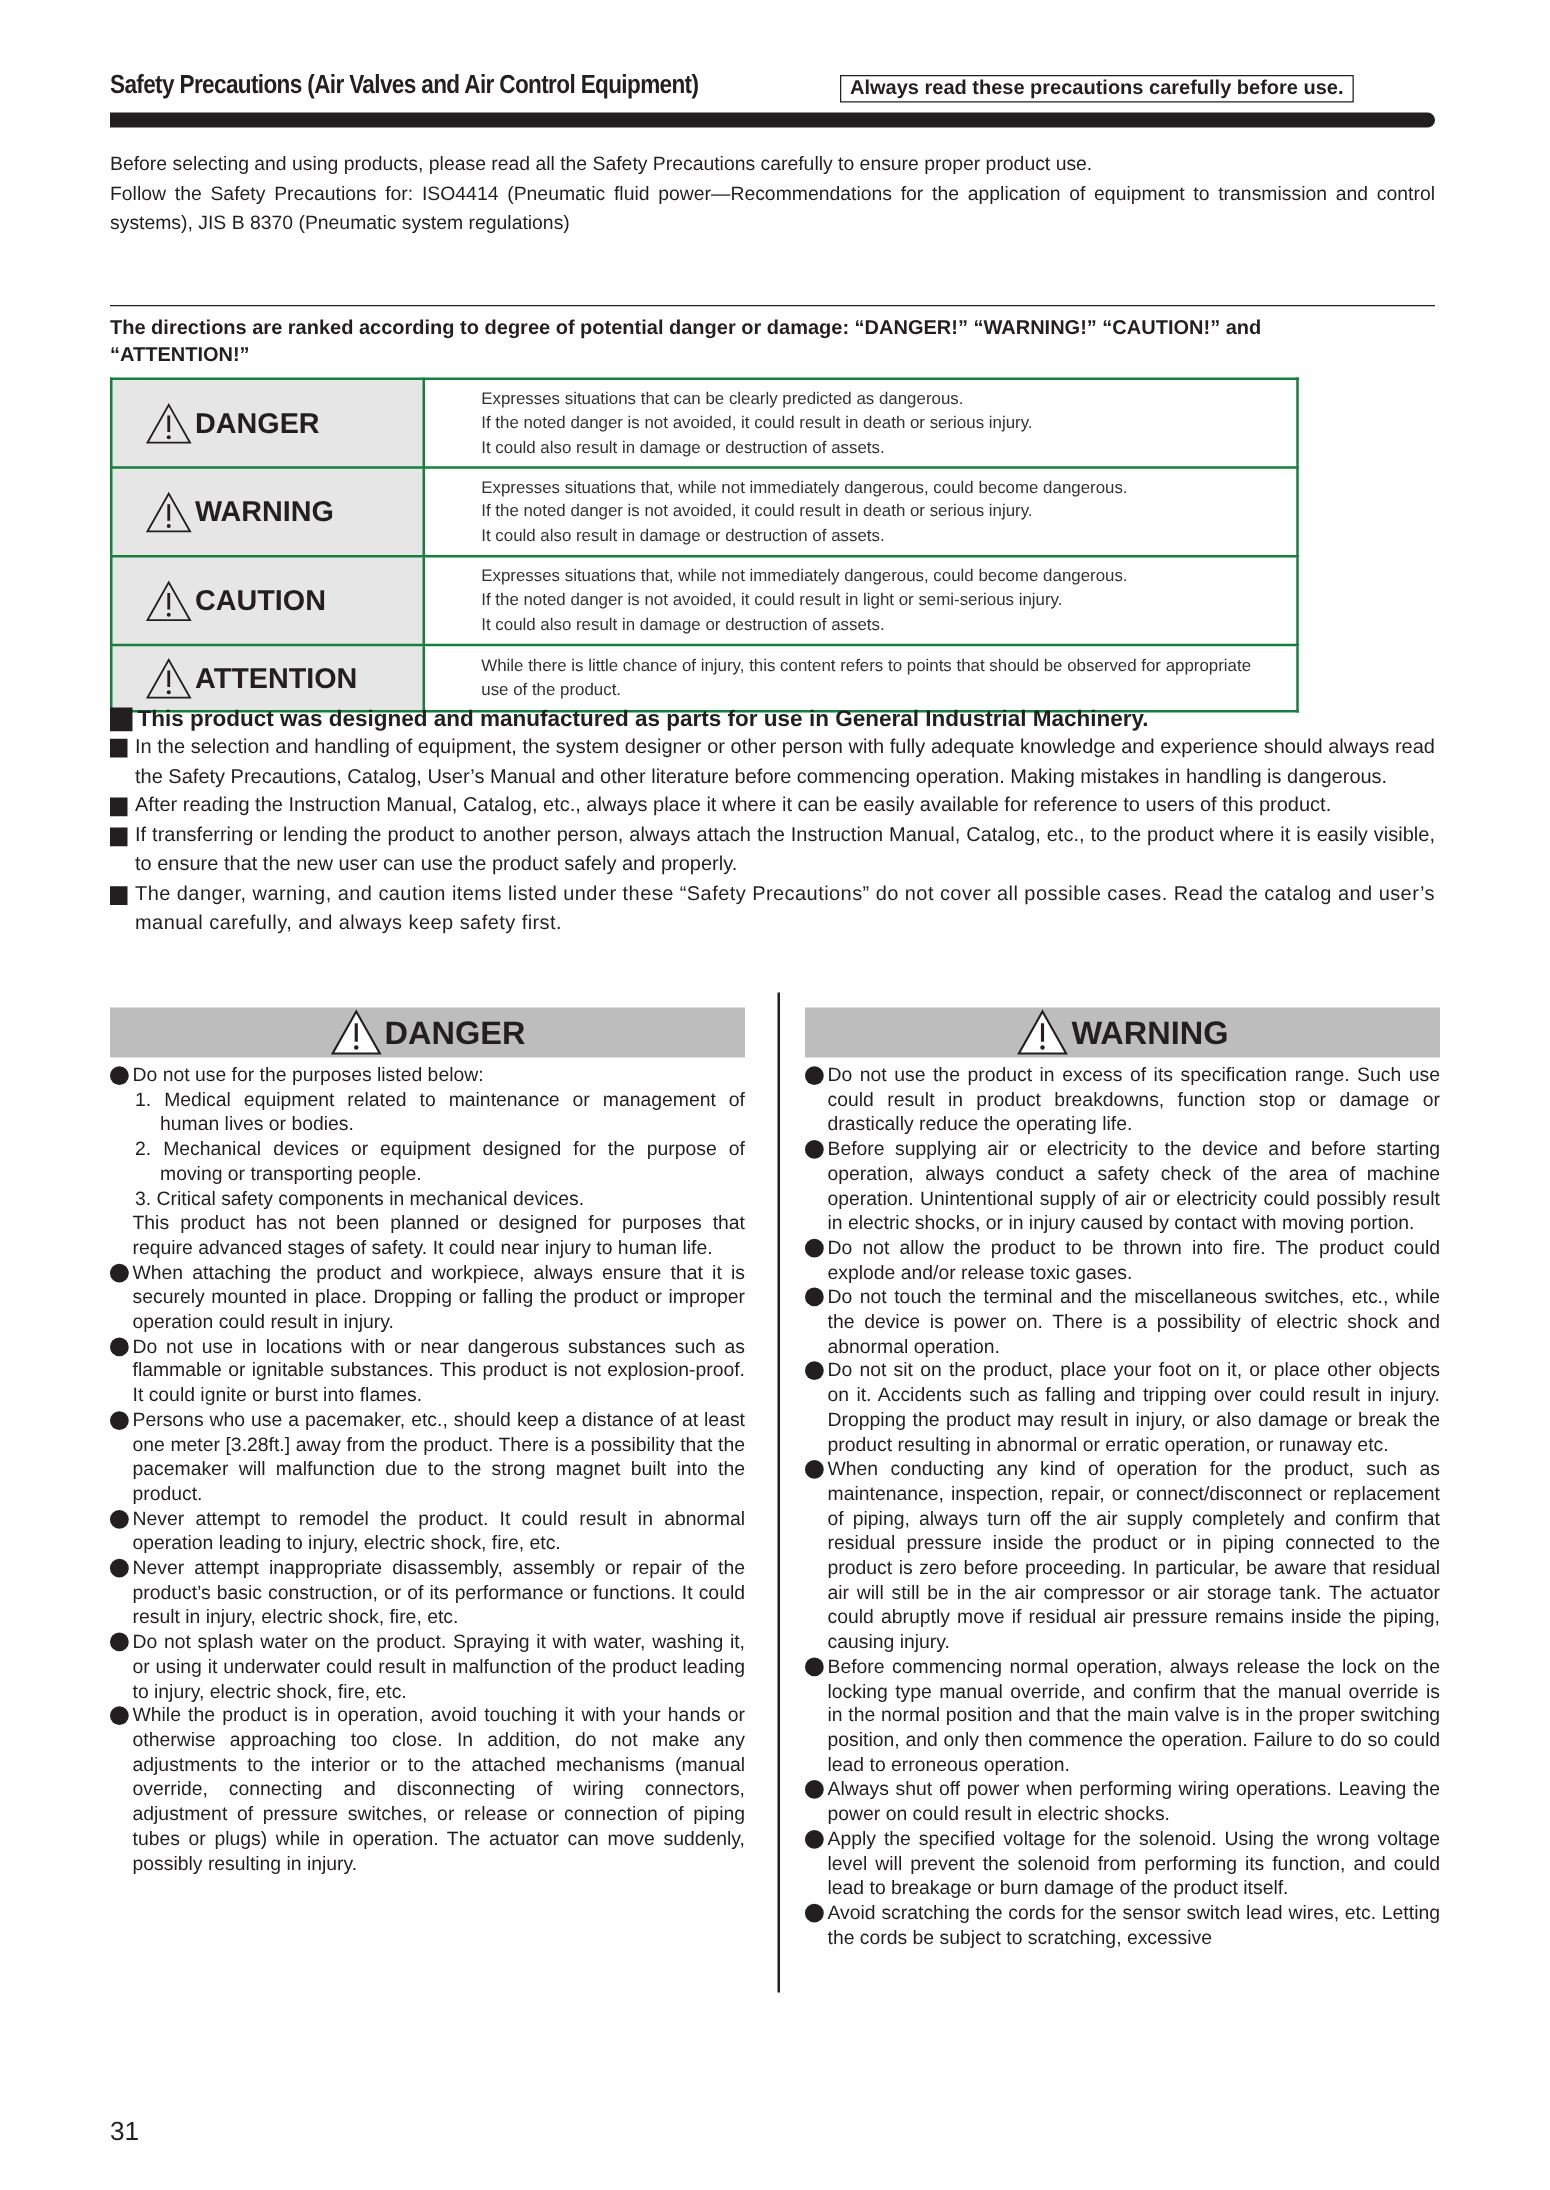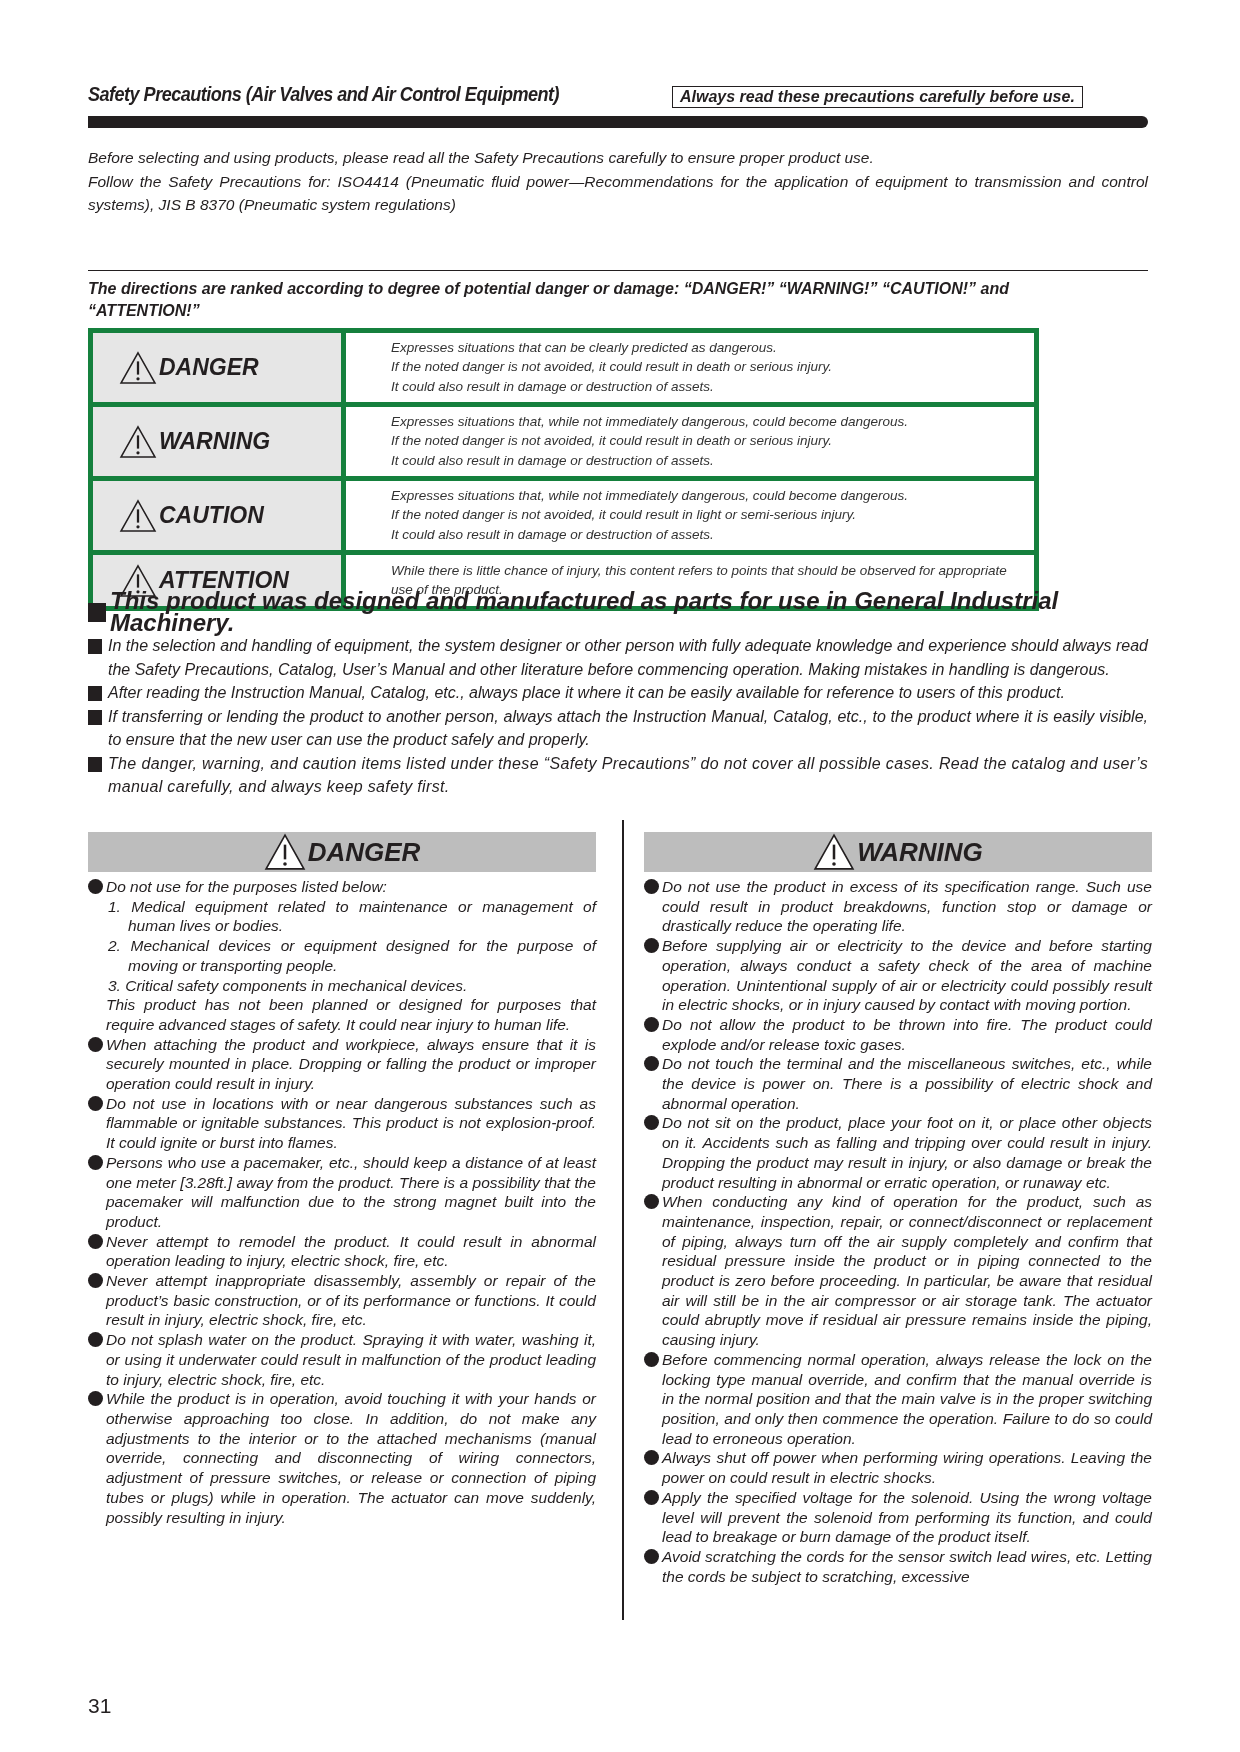--- a/index.html
+++ b/index.html
@@ -1,43 +1,43 @@
 <!DOCTYPE html>
 <html><head>
 <meta charset="utf-8">
 <style>
   html, body { margin: 0; padding: 0; background: #ffffff; }
   body { width: 1240px; height: 1752px; position: relative; overflow: hidden; color: #231f20; font-family: "Liberation Sans", sans-serif; }
-  .page { position: absolute; left: 88px; top: 80px; width: 1060px; font-style: italic; }
+  .page { position: absolute; left: 88px; top: 54px; width: 1060px; }
 
   
   .hdr { position: relative; height: 34px; }
   .hdr-title { position: absolute; left: 0; top: 2px; font-family: "Liberation Sans", sans-serif; font-weight: bold; font-size: 21px; letter-spacing: -0.6px; transform: scaleX(0.86); transform-origin: left; white-space: nowrap; }
   .hdr-note { position: absolute; left: 584px; top: 6px; border: 1.5px solid #231f20; padding: 1px 7px; font-weight: bold; font-size: 16px; white-space: nowrap; }
   .hdr-bar { position: absolute; left: 0; top: 36px; width: 1060px; height: 12px; background: #231f20; border-radius: 0 6px 6px 0; }
 
   
   .intro { position: absolute; top: 66px; left: 0; width: 1060px; font-size: 15.5px; line-height: 23.5px; }
   .intro p { margin: 0; text-align: justify; }
   .rule { position: absolute; top: 190px; left: 0; width: 1060px; height: 1px; background: #231f20; }
   .ranked { position: absolute; top: 198px; left: 0; width: 1000px; font-weight: bold; font-size: 16px; line-height: 22px; }
 
   
   .levels { position: absolute; top: 248px; left: 0; width: 951px; border: 1px solid #231f20; border-collapse: collapse; }
-  .levels td { border: 5px solid #15803d; vertical-align: middle; }
+  .levels td { border: 2px solid #15803d; vertical-align: middle; }
   .levels td.lbl { width: 221px; background: #e6e6e6; font-weight: bold; font-size: 23px; padding-left: 26px; }
   .levels td.lbl .wrap { display: flex; align-items: center; gap: 2px; }
   .levels td.desc { font-size: 13.5px; line-height: 19.5px; padding: 3px 0 4px 45px; color: #333; }
   .levels tr.r3 td { height: 62px; }
   .levels tr.r2 td { height: 44px; }
   .tri { width: 38px; height: 34px; display: inline-block; }
 
   
   .machine { position: absolute; top: 510px; left: 0; width: 1060px; }
-  .machine .head { font-weight: bold; font-size: 24px; line-height: 22px; display: flex; align-items: center; }
+  .machine .head { font-weight: bold; font-size: 18px; line-height: 22px; display: flex; align-items: center; }
   .sq { display: inline-block; width: 14px; height: 15px; background: #231f20; margin-right: 4px; flex: none; }
   .sq.big { width: 18px; height: 19px; }
   .note { position: relative; padding-left: 20px; font-size: 16px; line-height: 23.5px; text-align: justify; }
   .note .sq { position: absolute; left: 0; top: 5px; }
 
   
   .col { position: absolute; top: 752px; width: 508px; }
   .col.left { left: 0; }
   .col.right { left: 556px; }
   .vline { position: absolute; left: 534px; top: 740px; width: 1.5px; height: 800px; background: #231f20; }

